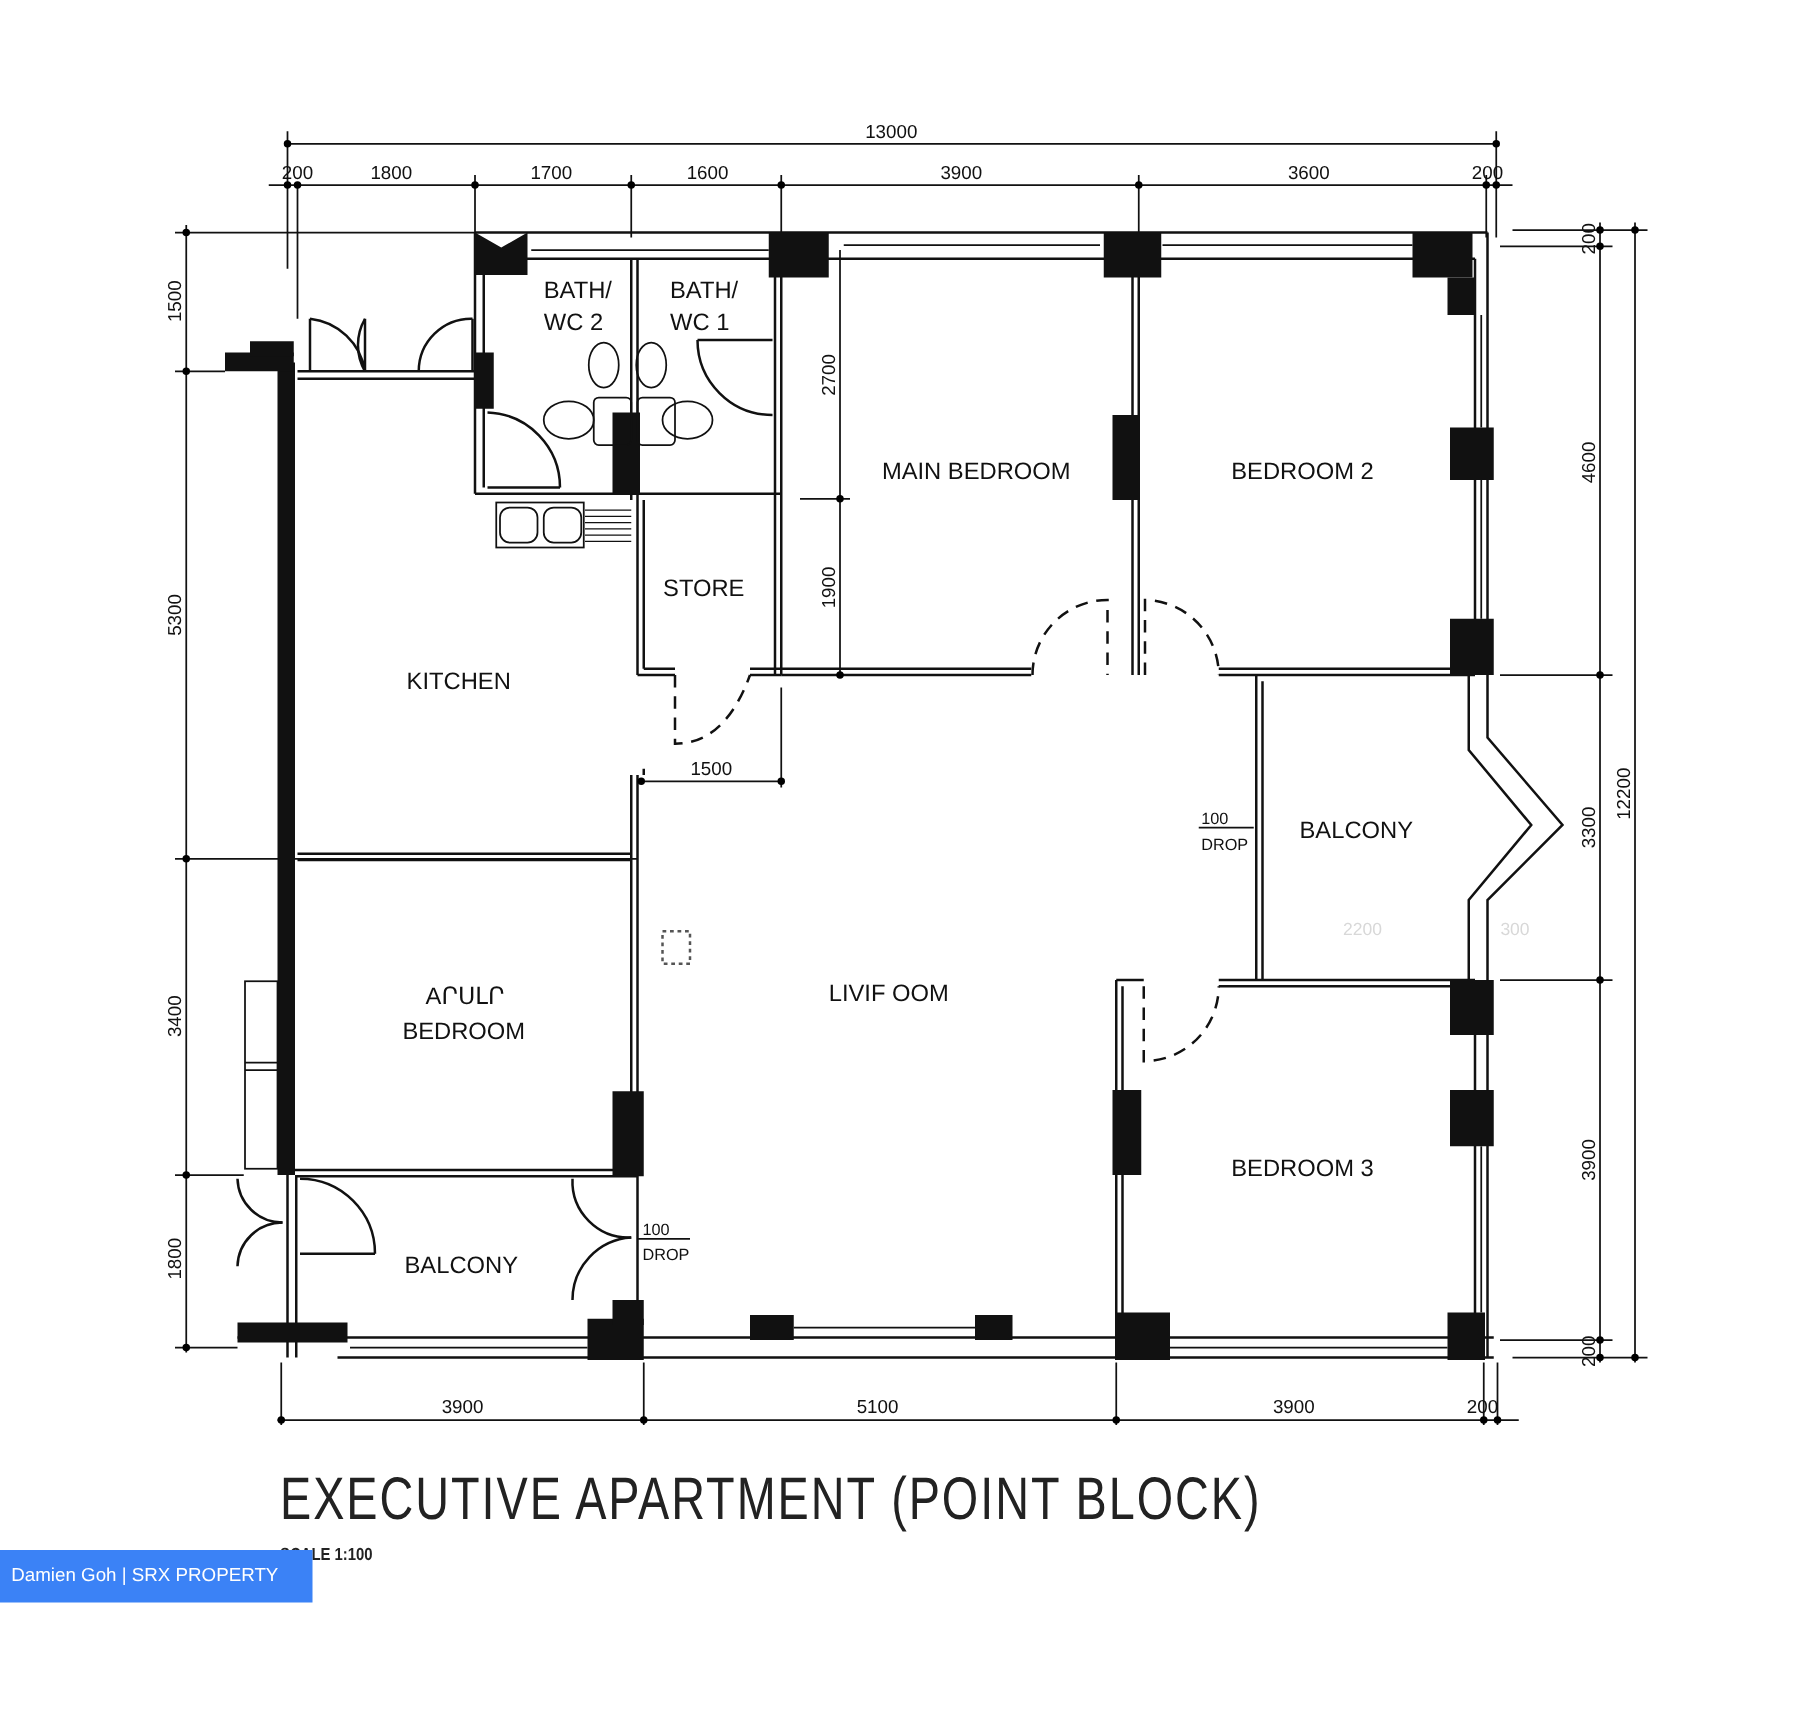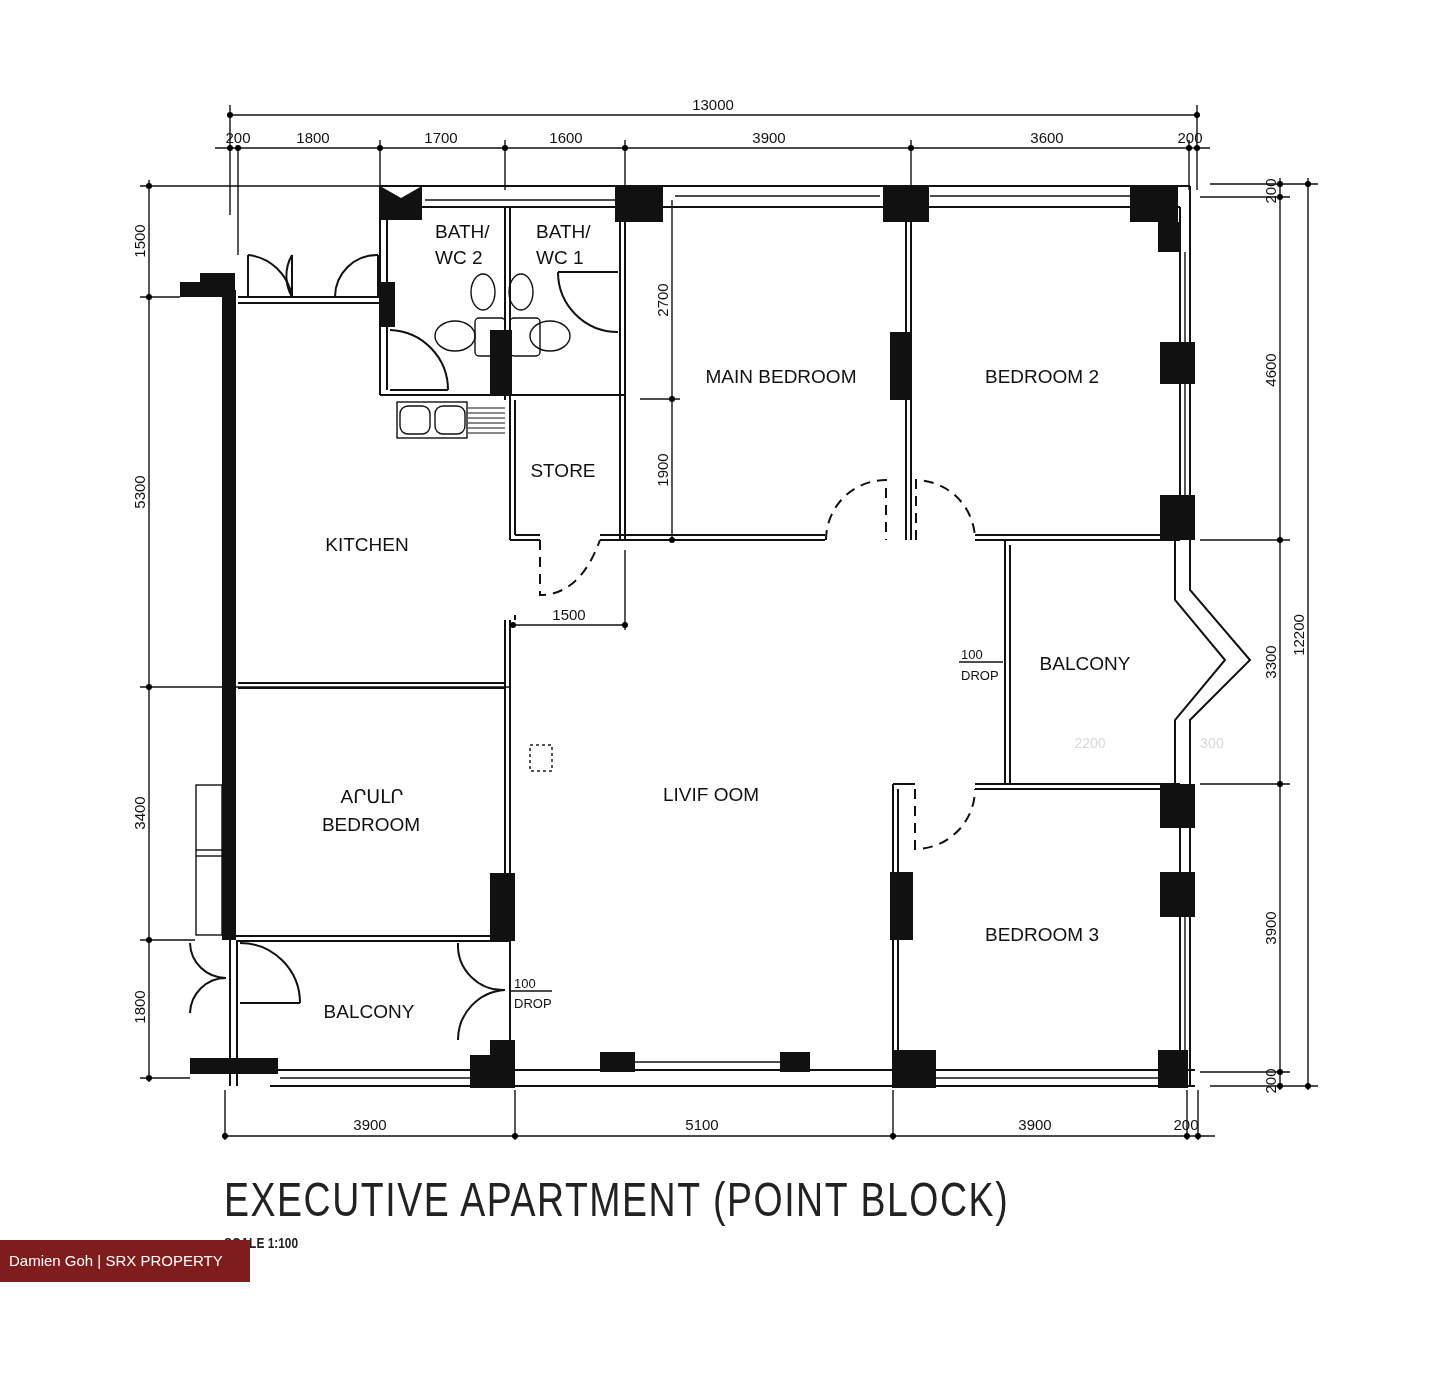--- a/index.html
+++ b/index.html
@@ -4,21 +4,21 @@
 <style>
   html, body { margin: 0; padding: 0; background: #ffffff; }
   body { width: 1440px; height: 1384px; position: relative; overflow: hidden; font-family: "Liberation Sans", sans-serif; }
   #plan { position: absolute; left: 0; top: 0; width: 1440px; height: 1384px; }
   .dim { font-family: "Liberation Sans", sans-serif; font-size: 15px; fill: #111; }
   .room { font-family: "Liberation Sans", sans-serif; font-size: 19px; fill: #111; transform-box: fill-box; }
   .small { font-family: "Liberation Sans", sans-serif; font-size: 13px; fill: #111; }
   .ghost { font-family: "Liberation Sans", sans-serif; font-size: 14px; fill: #d8d8d8; }
   .title { position: absolute; left: 224px; top: 1172px; font-size: 48px; letter-spacing: 2px; color: #222; font-weight: normal; transform: scaleX(0.78); transform-origin: left top; white-space: nowrap; }
   .scale { position: absolute; left: 224px; top: 1235px; font-size: 14px; font-weight: bold; color: #222; transform: scaleX(0.85); transform-origin: left top; }
-  .watermark { position: absolute; left: 0; top: 1240px; width: 250px; height: 42px; background: #7f1d1d; color: #ffffff; font-size: 15px; line-height: 42px; padding-left: 9px; box-sizing: border-box; }
+  .watermark { position: absolute; left: 0; top: 1240px; width: 250px; height: 42px; background: #3b82f6; color: #ffffff; font-size: 15px; line-height: 42px; padding-left: 9px; box-sizing: border-box; }
   .line { stroke: #111; stroke-width: 2; fill: none; }
   .thin { stroke: #111; stroke-width: 1.4; fill: none; }
   .wall { fill: #111; }
   .dash { stroke: #111; stroke-width: 2; fill: none; stroke-dasharray: 10 7; }
 </style>
 </head>
 <body>
 
 <svg id="plan" viewBox="0 0 1440 1384" xmlns="http://www.w3.org/2000/svg">
 

